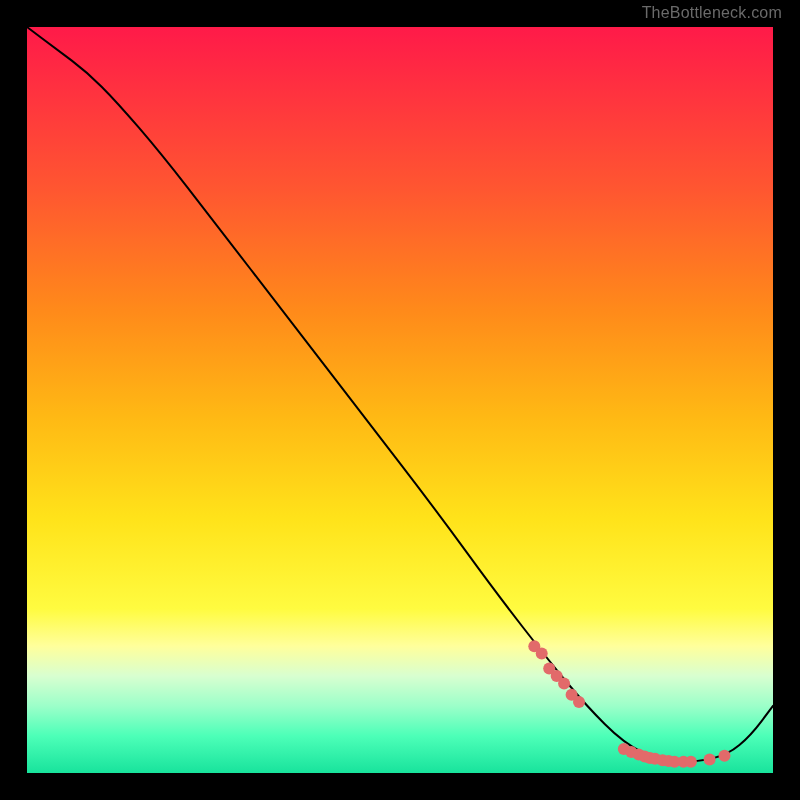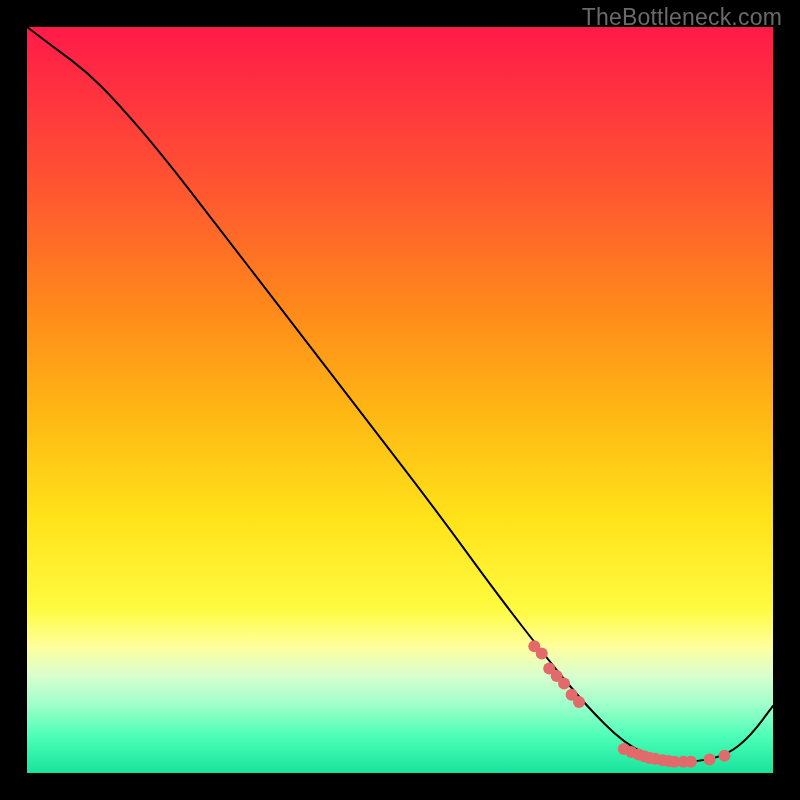--- a/index.html
+++ b/index.html
@@ -15,21 +15,21 @@
     position: relative;
     width: 800px;
     height: 800px;
     background: #000;
   }
   .watermark {
     position: absolute;
     top: 4px;
     right: 18px;
     color: #6a6a6a;
-    font-size: 23px;
+    font-size: 16px;
     font-weight: 500;
     letter-spacing: 0.2px;
   }
   .plot {
     position: absolute;
     left: 27px;
     top: 27px;
     width: 746px;
     height: 746px;
     

